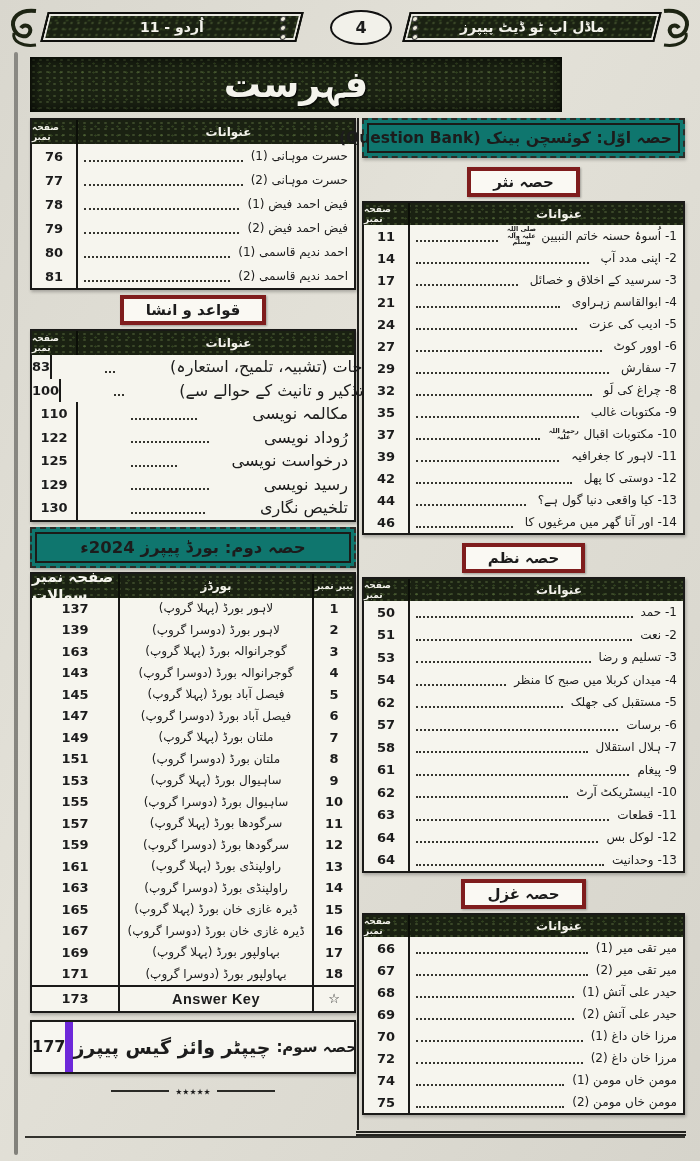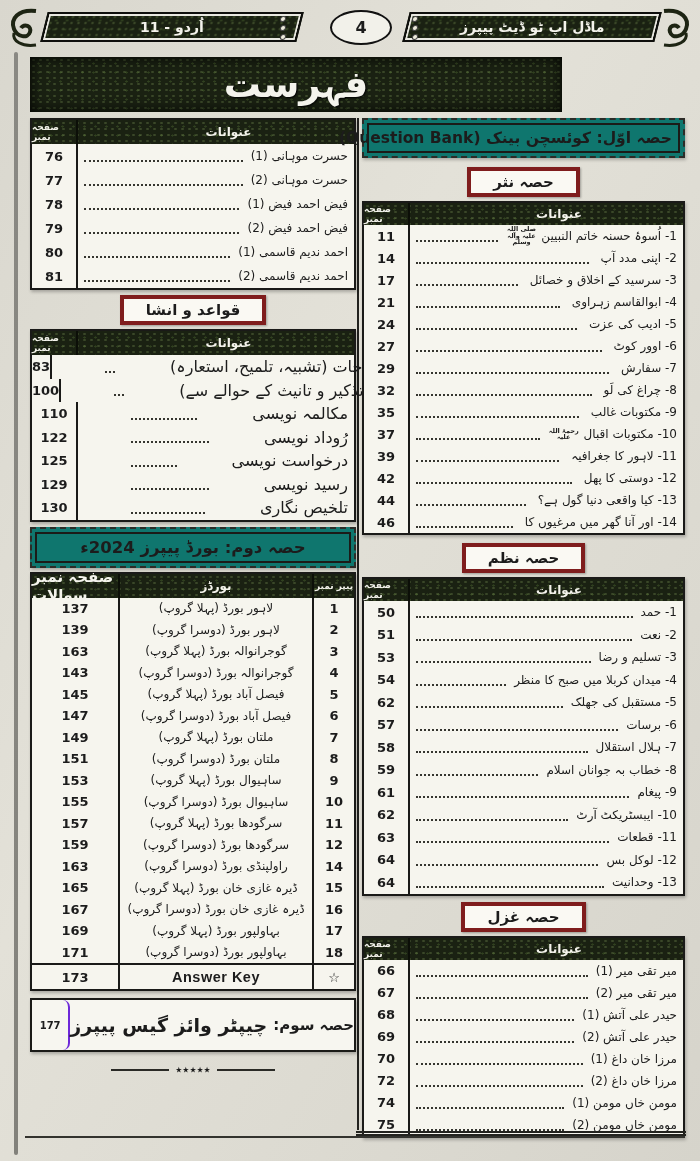--- a/index.html
+++ b/index.html
@@ -100,22 +100,22 @@
   .t3 .row { height:21.5px; }
   .ak-row { display:flex; align-items:center; border-top:2px solid #1a1a18; height:26px; }
   .ak-row .cell-page { font-size:13px; }
   .ak-label { flex:1; text-align:center; font-weight:bold; font-size:14.5px;
               font-family:"Liberation Sans", sans-serif; letter-spacing:.5px; }
   .ak-star { width:42px; border-left:2px solid #1a1a18; align-self:stretch;
              display:flex; align-items:center; justify-content:center; font-size:13px; }
   
   .p3 { border:2px solid #1b1b18; background:#f7f6f0; display:flex; height:54px; margin-top:7px;
         box-shadow:1px 2px 3px rgba(0,0,0,.25); }
-  .p3-page { width:88px; border-right:2px solid #6d28d9; display:flex; align-items:center;
-             justify-content:center; font-weight:bold; font-size:10px;border-radius:7px; }
+  .p3-page { width:88px; border-right:8px solid #6d28d9; display:flex; align-items:center;
+             justify-content:center; font-weight:bold; font-size:16px; }
   .p3-text { flex:1; direction:rtl; display:flex; align-items:center; justify-content:center;
              gap:6px; white-space:nowrap; }
   .p3-label { font-size:15px; font-weight:bold; }
   .p3-title { font-size:19px; font-weight:900; }
   
   .divider { margin-top:10px; display:flex; align-items:center; justify-content:center; gap:6px; }
   .divider .line { width:58px; height:2px; background:#2a2a26; }
   .divider .stars { font-size:13px; font-weight:bold; letter-spacing:-1px; }
   .botline1 { position:absolute; left:25px; top:1136px; width:660px; height:2px; background:#33332e; }
   .botline2 { position:absolute; left:356px; top:1131px; width:330px; height:5px;
@@ -338,20 +338,25 @@
           <div class="cell-board">سرگودھا بورڈ (پہلا گروپ)</div>
           <div class="cell-serial">11</div>
         </div>
 
         <div class="row">
           <div class="cell-page">159</div>
           <div class="cell-board">سرگودھا بورڈ (دوسرا گروپ)</div>
           <div class="cell-serial">12</div>
         </div>
 
+        <div class="row">
+          <div class="cell-page">161</div>
+          <div class="cell-board">راولپنڈی بورڈ (پہلا گروپ)</div>
+          <div class="cell-serial">13</div>
+        </div>
 
         <div class="row">
           <div class="cell-page">163</div>
           <div class="cell-board">راولپنڈی بورڈ (دوسرا گروپ)</div>
           <div class="cell-serial">14</div>
         </div>
 
         <div class="row">
           <div class="cell-page">165</div>
           <div class="cell-board">ڈیرہ غازی خان بورڈ (پہلا گروپ)</div>
@@ -541,25 +546,20 @@
           <div class="dots"></div>
           <div class="cell-title" dir="rtl">6- برسات</div>
         </div>
 
         <div class="row">
           <div class="cell-page">58</div>
           <div class="dots"></div>
           <div class="cell-title" dir="rtl">7- ہلال استقلال</div>
         </div>
 
-        <div class="row">
-          <div class="cell-page">59</div>
-          <div class="dots"></div>
-          <div class="cell-title" dir="rtl">8- خطاب بہ جوانان اسلام</div>
-        </div>
 
         <div class="row">
           <div class="cell-page">61</div>
           <div class="dots"></div>
           <div class="cell-title" dir="rtl">9- پیغام</div>
         </div>
 
         <div class="row">
           <div class="cell-page">62</div>
           <div class="dots"></div>

